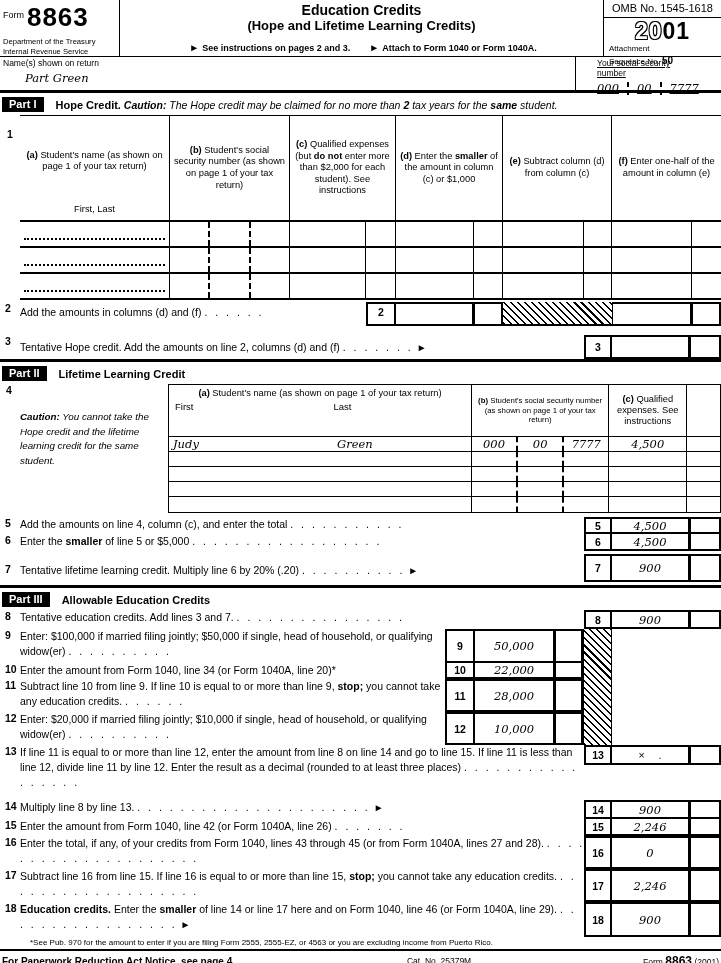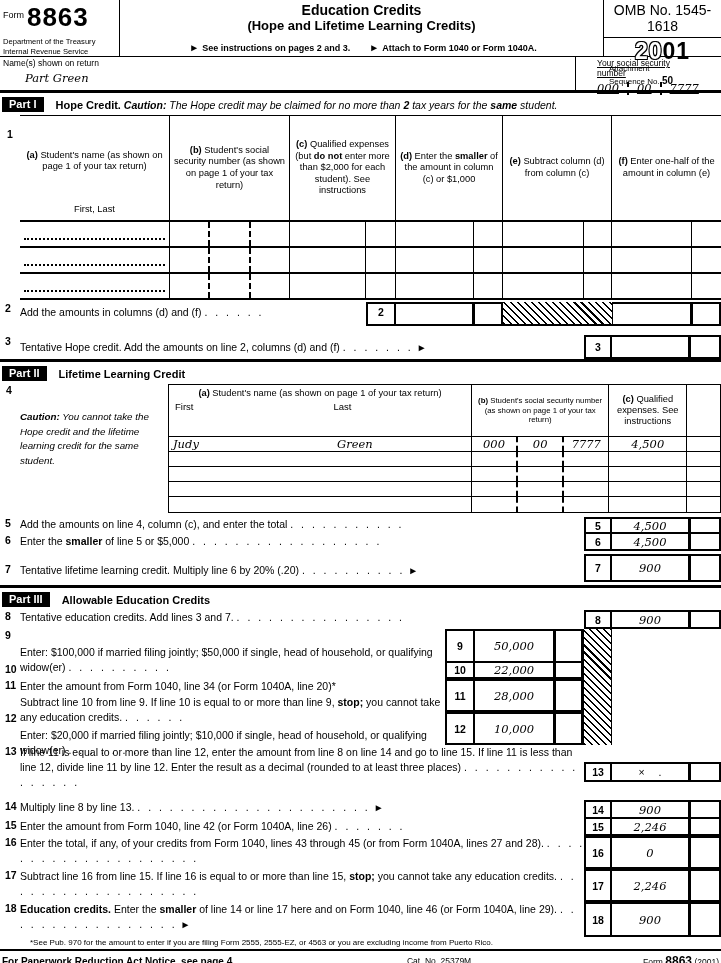--- a/index.html
+++ b/index.html
@@ -14,21 +14,21 @@
   .hdr { display:flex; height:57px; border-bottom:1px solid #000; }
   .hdr-left { width:120px; border-right:1.5px solid #000; padding:2px 3px; }
   .form-word { font-size:9px; display:inline-block; vertical-align:top; margin-top:8px;}
   .form-number { font-size:26px; font-weight:bold; letter-spacing:1px; display:inline-block; }
   .dept { font-size:7.6px; line-height:1.3; margin-top:4px; }
   .hdr-center { flex:1; text-align:center; padding-top:2px; }
   .title1 { font-size:14px; font-weight:bold; }
   .title2 { font-size:13px; font-weight:bold; }
   .instr { font-size:9px; font-weight:bold; margin-top:9px; display:flex; justify-content:center; gap:16px; }
   .hdr-right { width:118px; border-left:1.5px solid #000; text-align:center; }
-  .omb { font-size:14px; border-bottom:1px solid #000; padding:2px 0 3px; }
+  .omb { font-size:11px; border-bottom:1px solid #000; padding:2px 0 3px; }
   .year { font-size:23px; font-weight:bold; line-height:1; margin-top:2px; letter-spacing:1px;}
   .year-outline { color:#fff; text-shadow:-1px -1px 0 #000,1px -1px 0 #000,-1px 1px 0 #000,1px 1px 0 #000; }
   .attach { font-size:8px; text-align:left; padding-left:5px; line-height:1.3; margin-top:1px;}
   .attach-no { font-weight:bold; font-size:10px; }
 
   
   .name-row { display:flex; height:36px; border-bottom:3px solid #000;gap:44px; }
   .name-left { flex:1; font-size:8.5px; padding:1px 3px; }
   .name-val { margin:3px 0 0 22px; }
   .ssn-box { width:146px; border-left:1.5px solid #000; font-size:8.5px; padding:1px 21px;text-decoration:underline; }
@@ -102,21 +102,21 @@
   .d-first { position:absolute; left:4px; top:0px; }
   .d-last { position:absolute; left:168px; top:0px; }
   .d-s { width:138px; border-right:1.5px solid #000; display:flex; }
   .d-s .seg { flex:1; border-right:2px dashed #000; text-align:center; }
   .d-s .seg:last-child { border-right:none; }
   .d-x { width:78px; border-right:1.5px solid #000; text-align:center;}
   .d-xc { width:33px; }
   .erow { height:14px; }
   .r8 { height:19px; }
   .r913 { position:relative; }
-  .txt9 { width:425px; line-height:1.45;margin-top:16px; }
+  .txt9 { width:425px; line-height:1.45; }
   .nb-i { width:30px; border:2px solid #000; font-weight:bold; display:flex; align-items:center; justify-content:center; }
   .amt-i { width:80px; border:2px solid #000; border-left:none; display:flex; align-items:center; justify-content:center;}
   .cents-i { width:28px; border:2px solid #000; border-left:1.5px solid #000; }
   .hstrip { position:absolute; left:583px; top:0; width:29px; height:116px;
             background:repeating-linear-gradient(45deg,#000 0 1.5px,#fff 1.5px 5px);
             border-left:1.5px solid #000; border-right:1.5px solid #000; }
   .footnote { font-size:8px; padding:1px 0 2px 30px; }
   .footer { border-top:2.5px solid #000; display:flex; justify-content:space-between; align-items:center; padding:3px 2px 0 2px; }
   .f-left { font-weight:bold; font-size:10px; }
   .f-center { font-size:8.5px; }
@@ -431,21 +431,21 @@
     </div>
     <div class="frow" style="height:33px;">
       <div class="gut">12</div>
       <div class="txt9"><span>Enter: $20,000 if married filing jointly; $10,000 if single, head of household, or qualifying widow(er)</span> <span class="dots">. . . . . . . . . .</span></div>
       <div class="nb-i">12</div>
       <div class="amt-i hand">10,000</div>
       <div class="cents-i"></div>
     </div>
   </div>
 
-  <div class="frow" style="height:53px; align-items:center;">
+  <div class="frow" style="height:53px; align-items:flex-start;">
     <div class="gut" style="align-self:flex-start;">13</div>
     <div class="txt" style="align-self:flex-start;"><span>If line 11 is equal to or more than line 12, enter the amount from line 8 on line 14 and go to line 15. If line 11 is less than line 12, divide line 11 by line 12. Enter the result as a decimal (rounded to at least three places)</span> <span class="dots">. . . . . . . . . . . . . . . . .</span></div>
     <div class="nb" style="height:20px;">13</div>
     <div class="amt" style="height:20px; gap:14px;">
       <span>×</span>
       <span>.</span>
     </div>
     <div class="cents" style="height:20px;"></div>
   </div>
 

